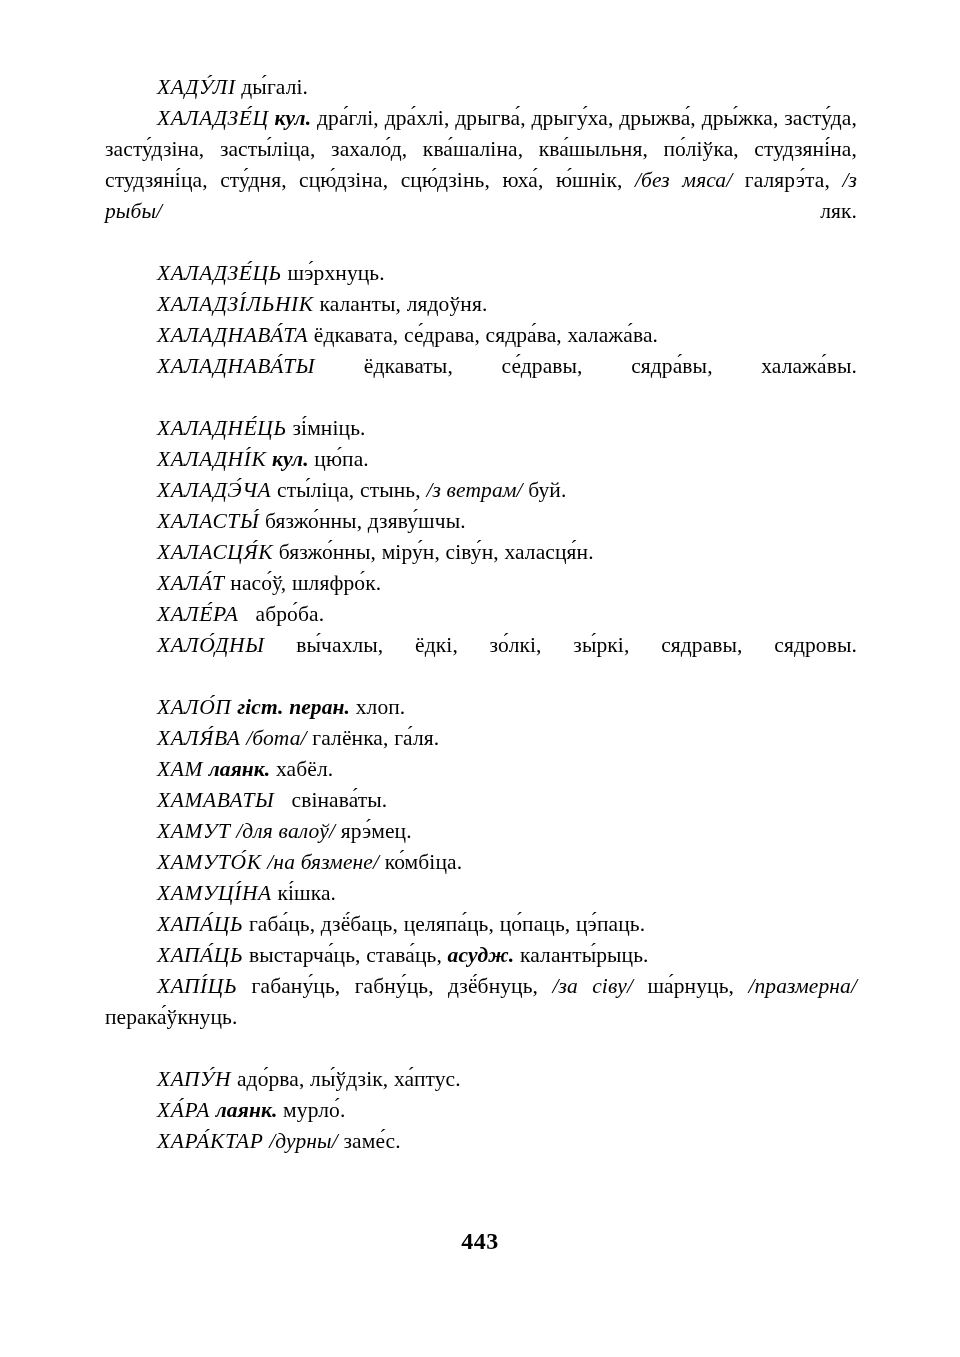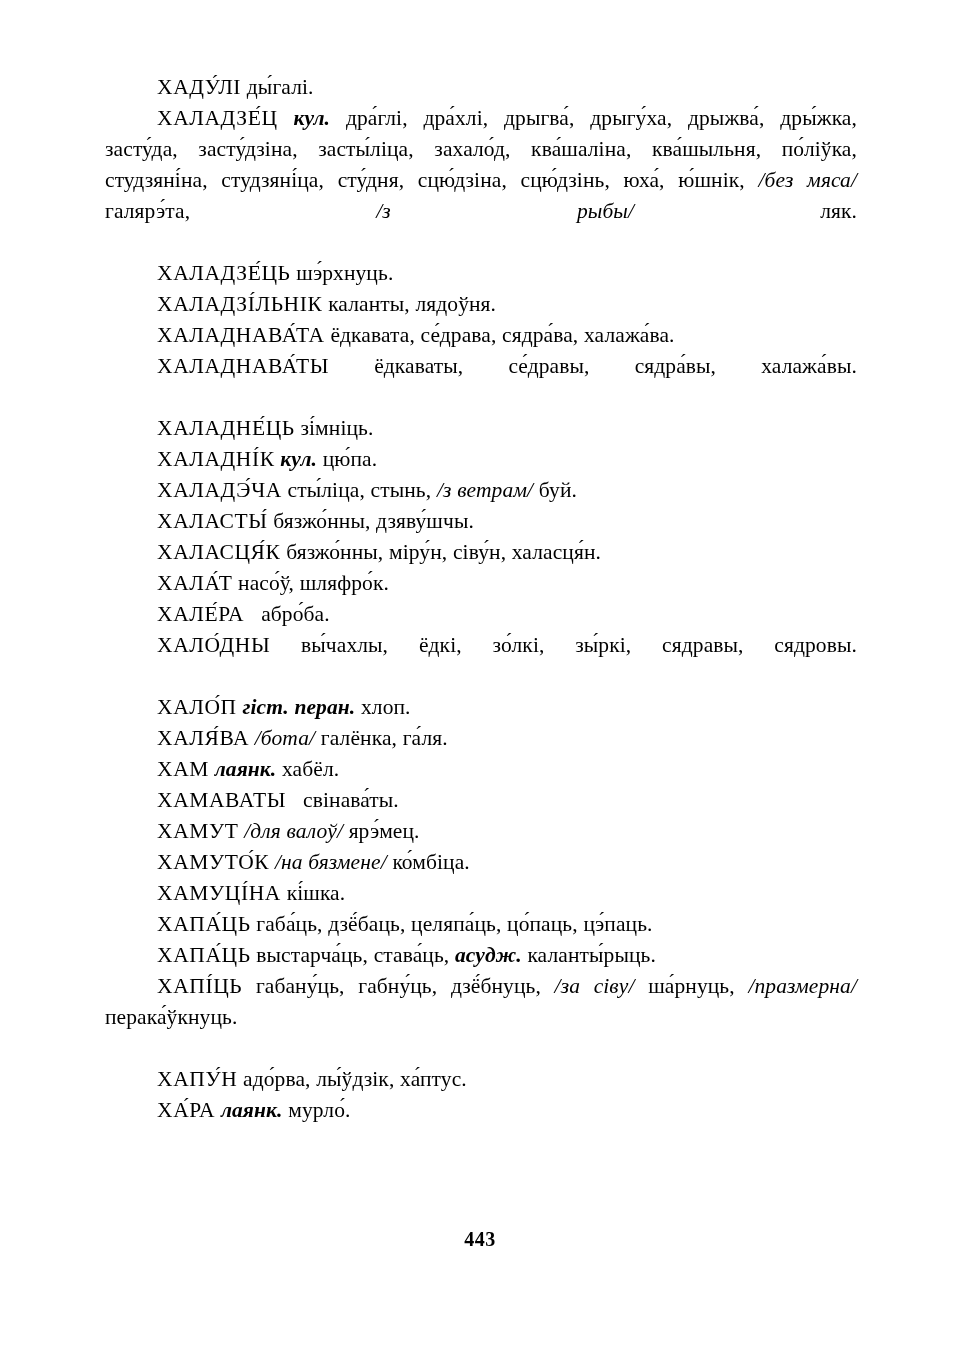--- a/index.html
+++ b/index.html
@@ -48,38 +48,39 @@
     display: inline-block;
     width: 100%;
   }
   .entry.single:after {
     content: none;
   }
 
   .headword {
     font-weight: normal;
     letter-spacing: 0.6px;
+    font-style: italic;
   }
 
   .label {
     font-style: italic;
     font-weight: bold;
   }
 
   .gloss {
     font-style: italic;
   }
 
   .page-number {
     position: absolute;
     left: 0;
     right: 0;
     top: 1228px;
     text-align: center;
-    font-size: 20px;
+    font-size: 24px;
     font-weight: bold;
     font-family: "Liberation Serif", "DejaVu Serif", serif;
     letter-spacing: 0.5px;
   }
 </style>
 </head>
 <body>
 
 <div class="page">
 
@@ -215,18 +216,22 @@
       <span class="headword">ХАПУ́Н</span>
       <span> <span>адо́рва, лы́ўдзік, ха́птус.</span></span>
     </p>
 
     <p class="entry single">
       <span class="headword">ХА́РА</span>
       <span> <i class="label">лаянк.</i></span>
       <span> мурло́.</span>
     </p>
 
+    <p class="entry single">
+      <span class="headword">ХАРА́КТАР</span>
+      <span> <i class="gloss">/дурны/</i> заме́с.</span>
+    </p>
 
   </div>
 
   <div class="page-number">443</div>
 
 </div>
 
 </body></html>

